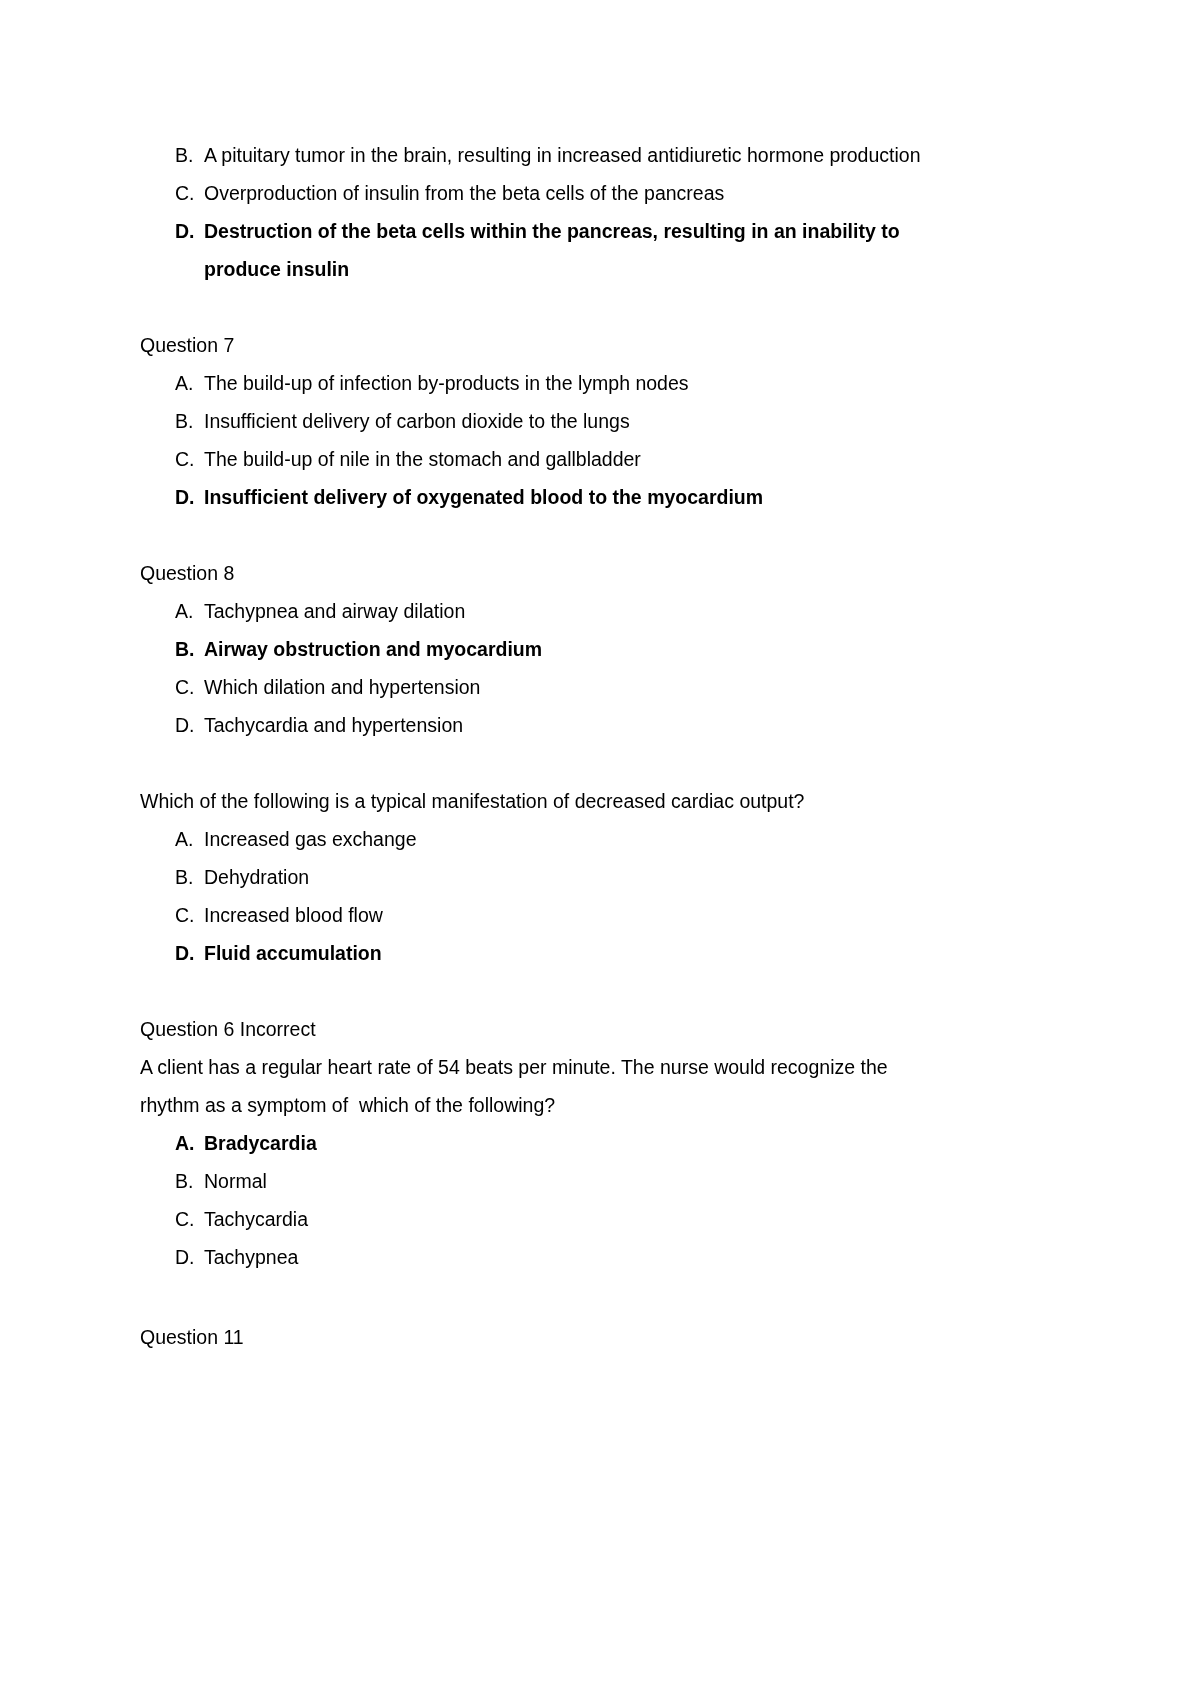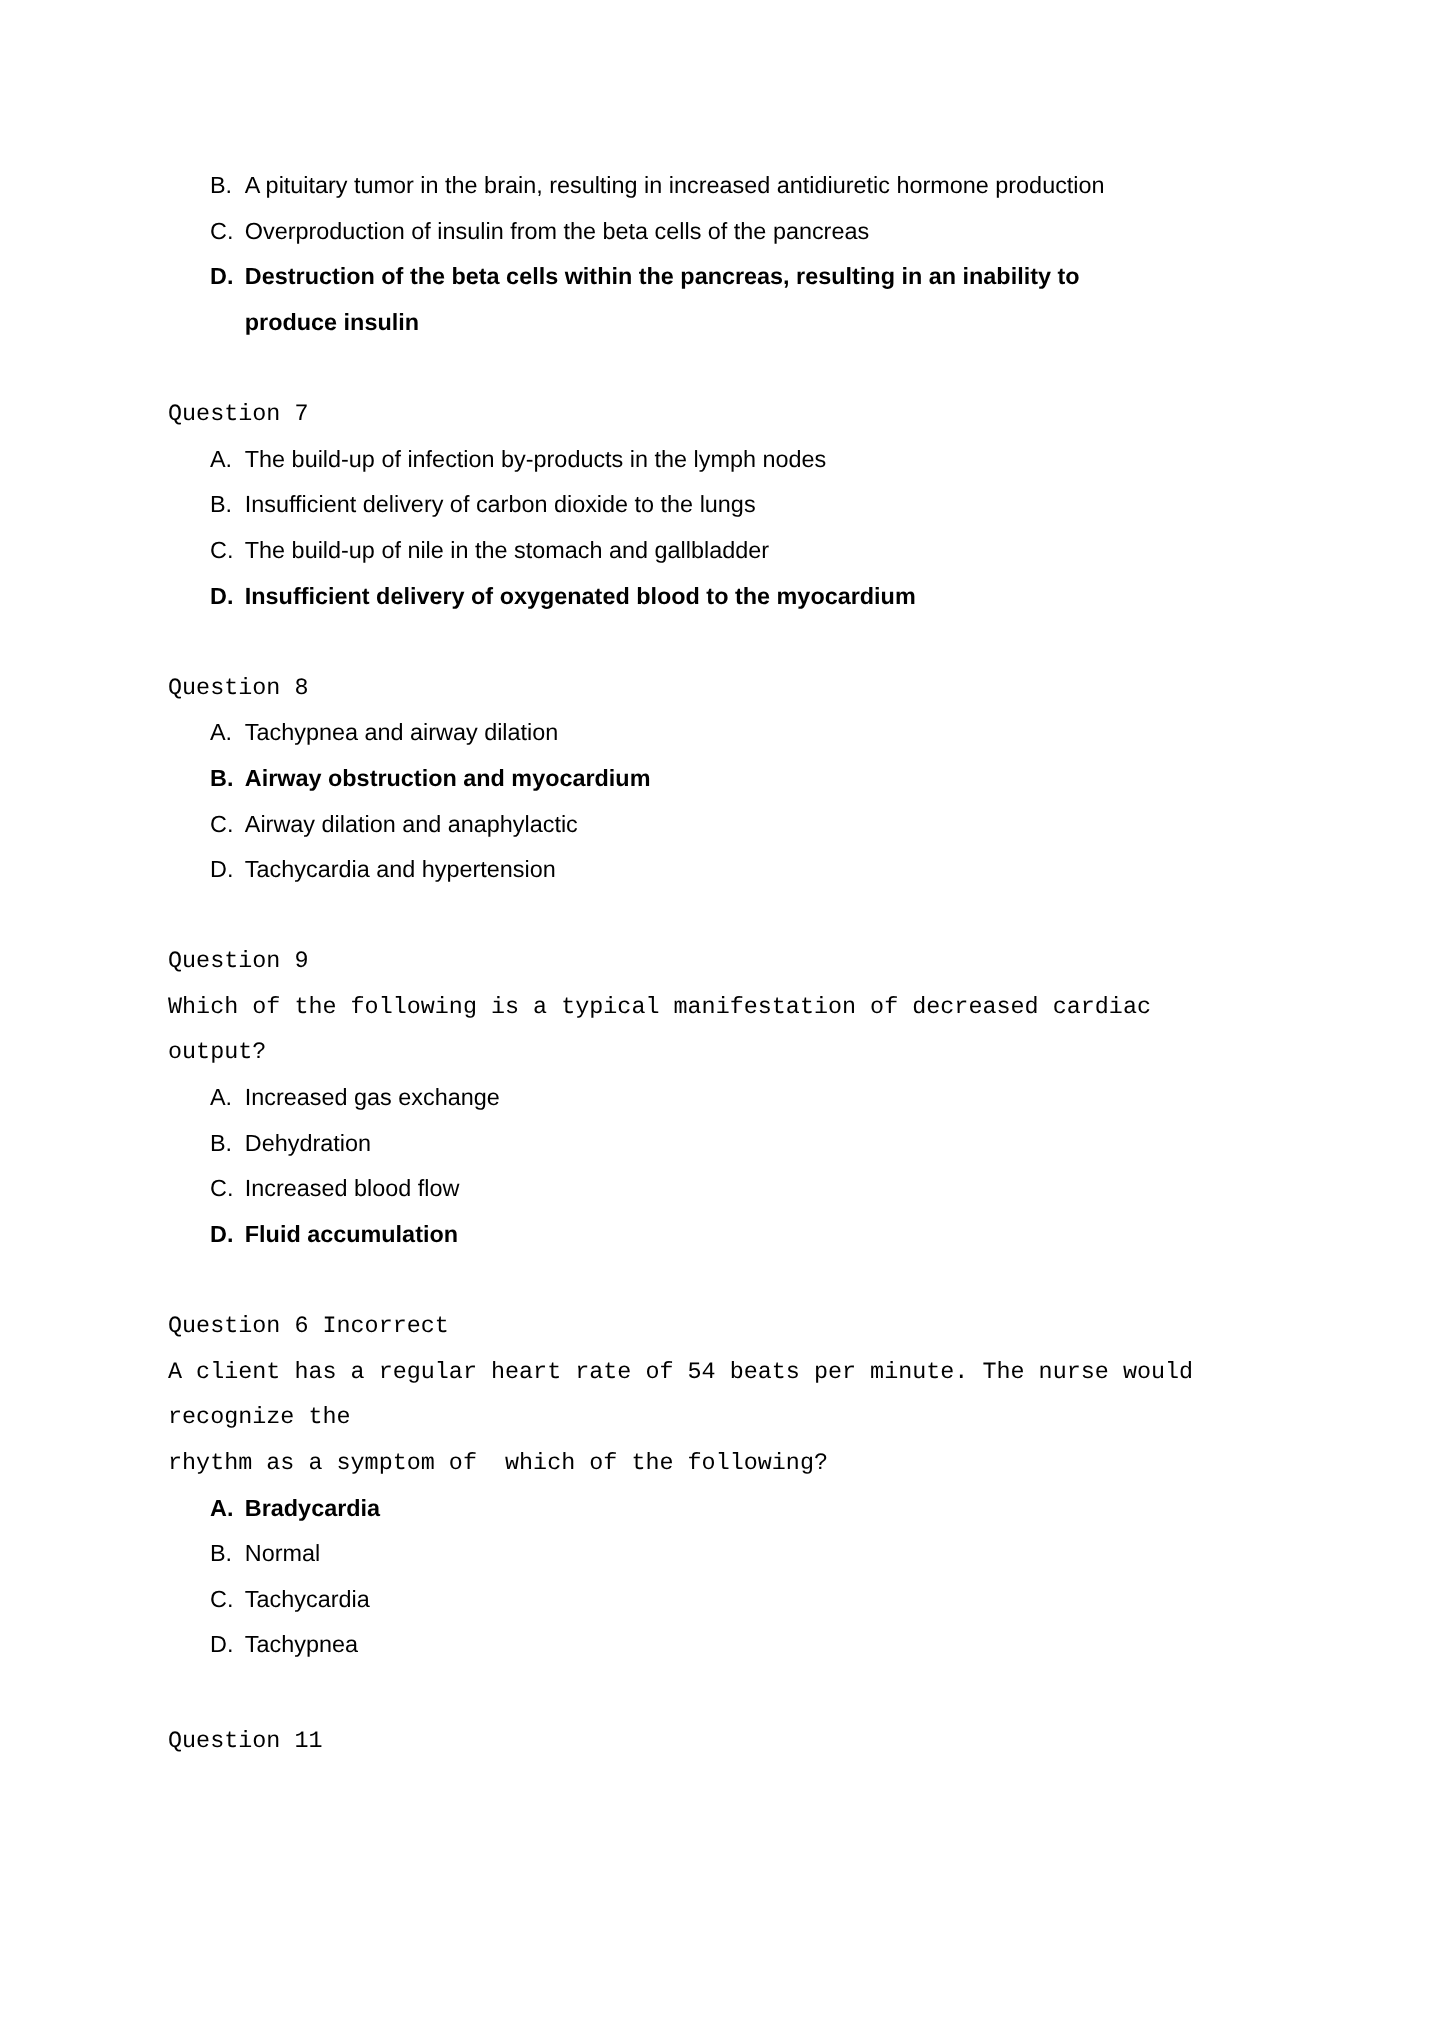--- a/index.html
+++ b/index.html
@@ -26,21 +26,20 @@
   }
   .doc-content {
     width: 895px;
   }
   .question-block { margin: 0; }
   .question-block.gap-1 { margin-top: 38px; }
   .question-block.gap-2 { margin-top: 42px; }
   .q-heading,
   .q-prompt {
     white-space: pre-wrap;
-    font-family: Liberation Mono, monospace;
   }
   .option-row {
     display: flex;
     align-items: flex-start;
     margin-left: 35px;
   }
   .option-letter {
     flex: 0 0 29px;
     width: 29px;
   }
@@ -94,29 +93,28 @@
         <div class="option-row">
           <div class="option-letter">A.</div>
           <div class="option-text">Tachypnea and airway dilation</div>
         </div>
         <div class="option-row bold">
           <div class="option-letter">B.</div>
           <div class="option-text">Airway obstruction and myocardium</div>
         </div>
         <div class="option-row">
           <div class="option-letter">C.</div>
-          <div class="option-text">Airway dilation and anaphylactic</div>
+          <div class="option-text">Which dilation and hypertension</div>
         </div>
         <div class="option-row">
           <div class="option-letter">D.</div>
           <div class="option-text">Tachycardia and hypertension</div>
         </div>
       </div>
       <div class="question-block gap-1">
-        <div class="q-heading">Question 9</div>
         <div class="q-prompt">Which of the following is a typical manifestation of decreased cardiac output?</div>
         <div class="option-row">
           <div class="option-letter">A.</div>
           <div class="option-text">Increased gas exchange</div>
         </div>
         <div class="option-row">
           <div class="option-letter">B.</div>
           <div class="option-text">Dehydration</div>
         </div>
         <div class="option-row">

